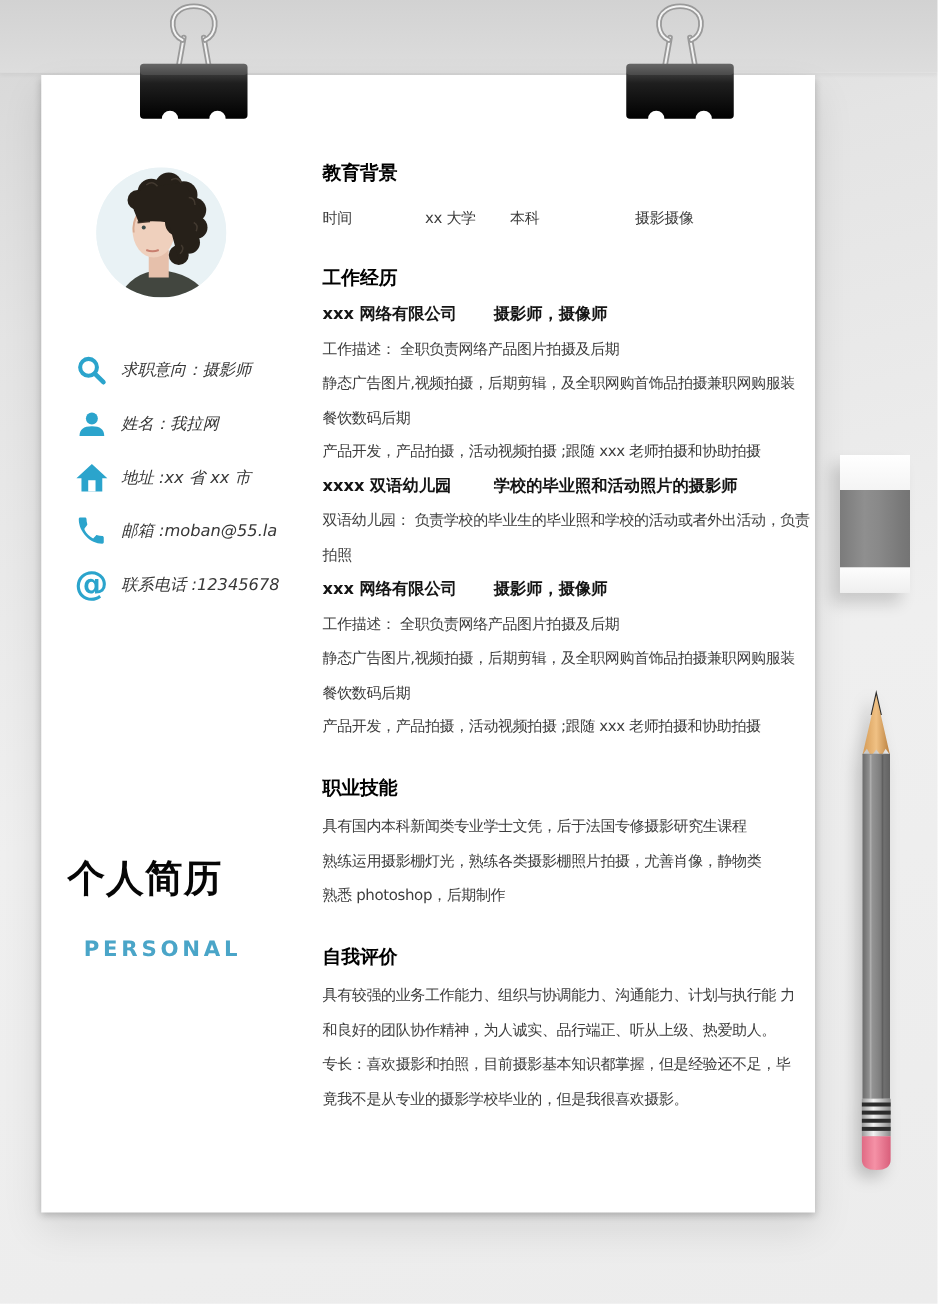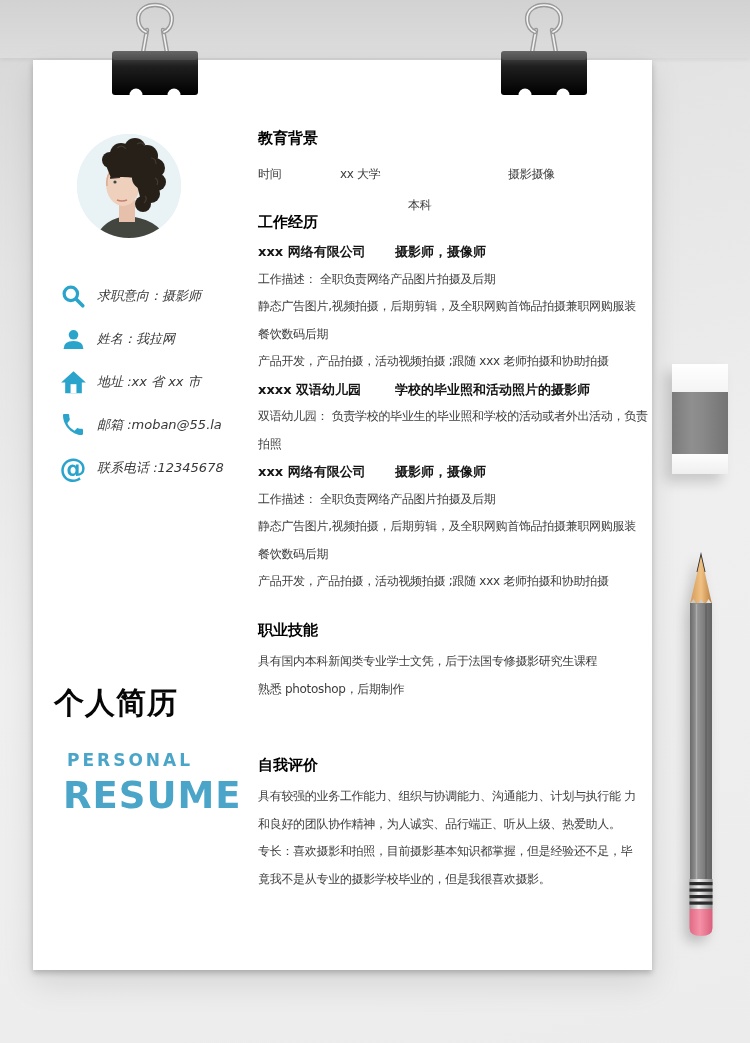--- a/index.html
+++ b/index.html
@@ -56,21 +56,21 @@
   .sec-evaluation { top:635px; }
   .sec-title { font-size:15px; font-weight:700; color:#000; height:20px; line-height:20px;
     letter-spacing:0; margin-bottom:6px; }
   .sec-skills .sec-title, .sec-evaluation .sec-title { margin-bottom:8px; }
   .sec-education .sec-title { margin-bottom:13px; }
   .line { height:27.5px; line-height:27.5px; white-space:nowrap; }
   .edu-row { position:relative; height:27px; line-height:27px; }
   .edu-row span { position:absolute; top:0; white-space:nowrap; }
   .edu-time   { left:0; }
   .edu-school { left:82px; }
-  .edu-degree { left:150px;margin-top:31px; }
+  .edu-degree { left:150px; }
   .edu-major  { left:250px; }
   .job-title { height:27.5px; line-height:27.5px; position:relative;
     font-weight:700; color:#141414; font-size:13px; letter-spacing:0; white-space:nowrap; }
   .job-title .role { position:absolute; left:137px; top:0; }
 
   
   .eraser { position:absolute; left:672px; top:364px; width:56px; height:110px;
     z-index:3; box-shadow:-7px 8px 12px rgba(0,0,0,0.16); }
   .eraser .cap-top { height:28px; background:linear-gradient(#ffffff,#f4f4f4); }
   .eraser .sleeve { height:62px;
@@ -198,21 +198,20 @@
     <div class="contact-item">
       <span class="contact-icon">
           <span class="at-glyph">@</span>
         </span>
       <span class="contact-label">联系电话 :12345678</span>
     </div>
   </div>
 
   <div class="title-cn">个人简历</div>
   <div class="title-personal">PERSONAL</div>
-  <div class="title-resume">RESUME</div>
 
   <div class="right-col">
 
     <div class="sec sec-education">
       <div class="sec-title">教育背景</div>
       <div class="edu-row">
         <span class="edu-time">时间</span>
         <span class="edu-school">xx 大学</span>
         <span class="edu-degree">本科</span>
         <span class="edu-major">摄影摄像</span>
@@ -244,20 +243,21 @@
       </div>
       <div class="line">工作描述：  全职负责网络产品图片拍摄及后期</div>
       <div class="line">静态广告图片,视频拍摄，后期剪辑，及全职网购首饰品拍摄兼职网购服装</div>
       <div class="line">餐饮数码后期</div>
       <div class="line">产品开发，产品拍摄，活动视频拍摄 ;跟随 xxx 老师拍摄和协助拍摄</div>
     </div>
 
     <div class="sec sec-skills">
       <div class="sec-title">职业技能</div>
       <div class="line">具有国内本科新闻类专业学士文凭，后于法国专修摄影研究生课程</div>
+      <div class="line">熟练运用摄影棚灯光，熟练各类摄影棚照片拍摄，尤善肖像，静物类</div>
       <div class="line">熟悉 photoshop，后期制作</div>
     </div>
 
     <div class="sec sec-evaluation">
       <div class="sec-title">自我评价</div>
       <div class="line">具有较强的业务工作能力、组织与协调能力、沟通能力、计划与执行能 力</div>
       <div class="line">和良好的团队协作精神，为人诚实、品行端正、听从上级、热爱助人。</div>
       <div class="line">专长：喜欢摄影和拍照，目前摄影基本知识都掌握，但是经验还不足，毕</div>
       <div class="line">竟我不是从专业的摄影学校毕业的，但是我很喜欢摄影。</div>
     </div>

